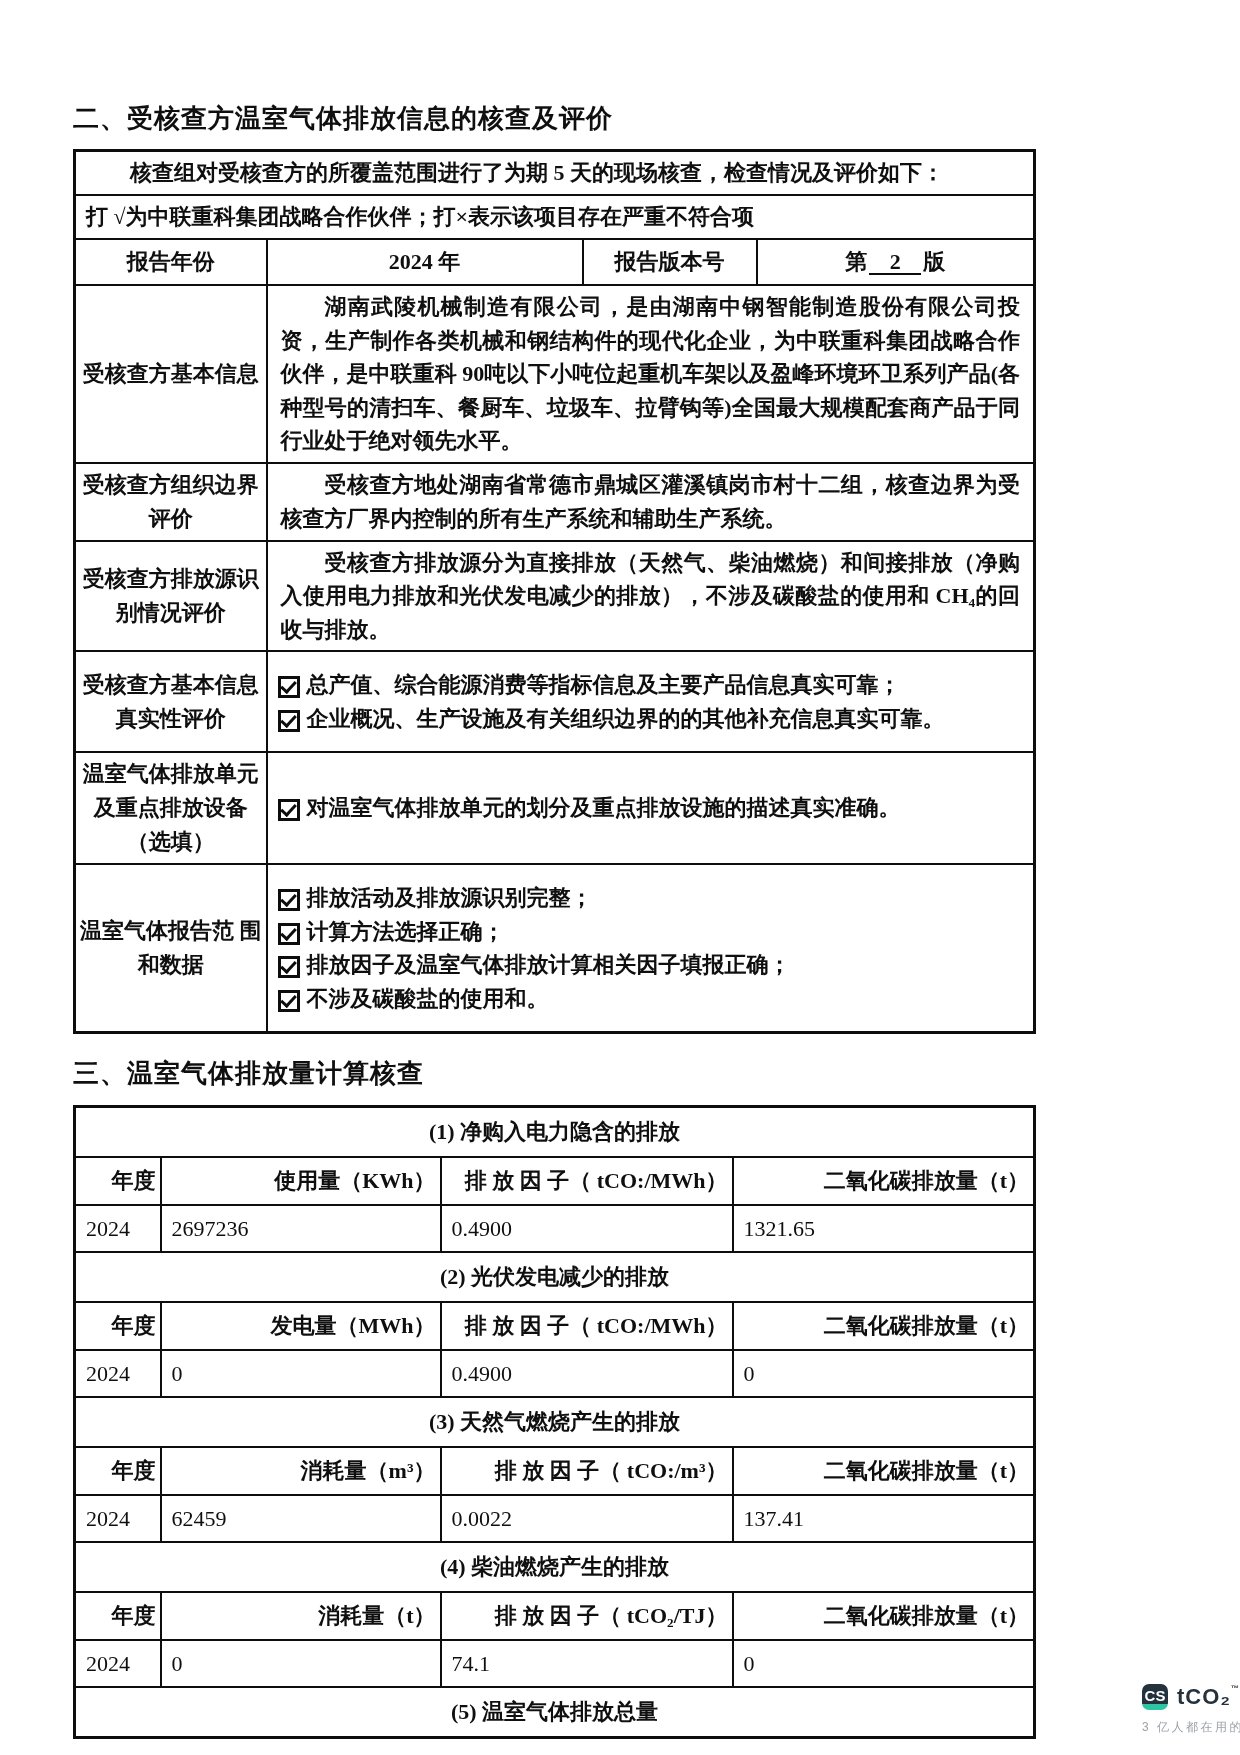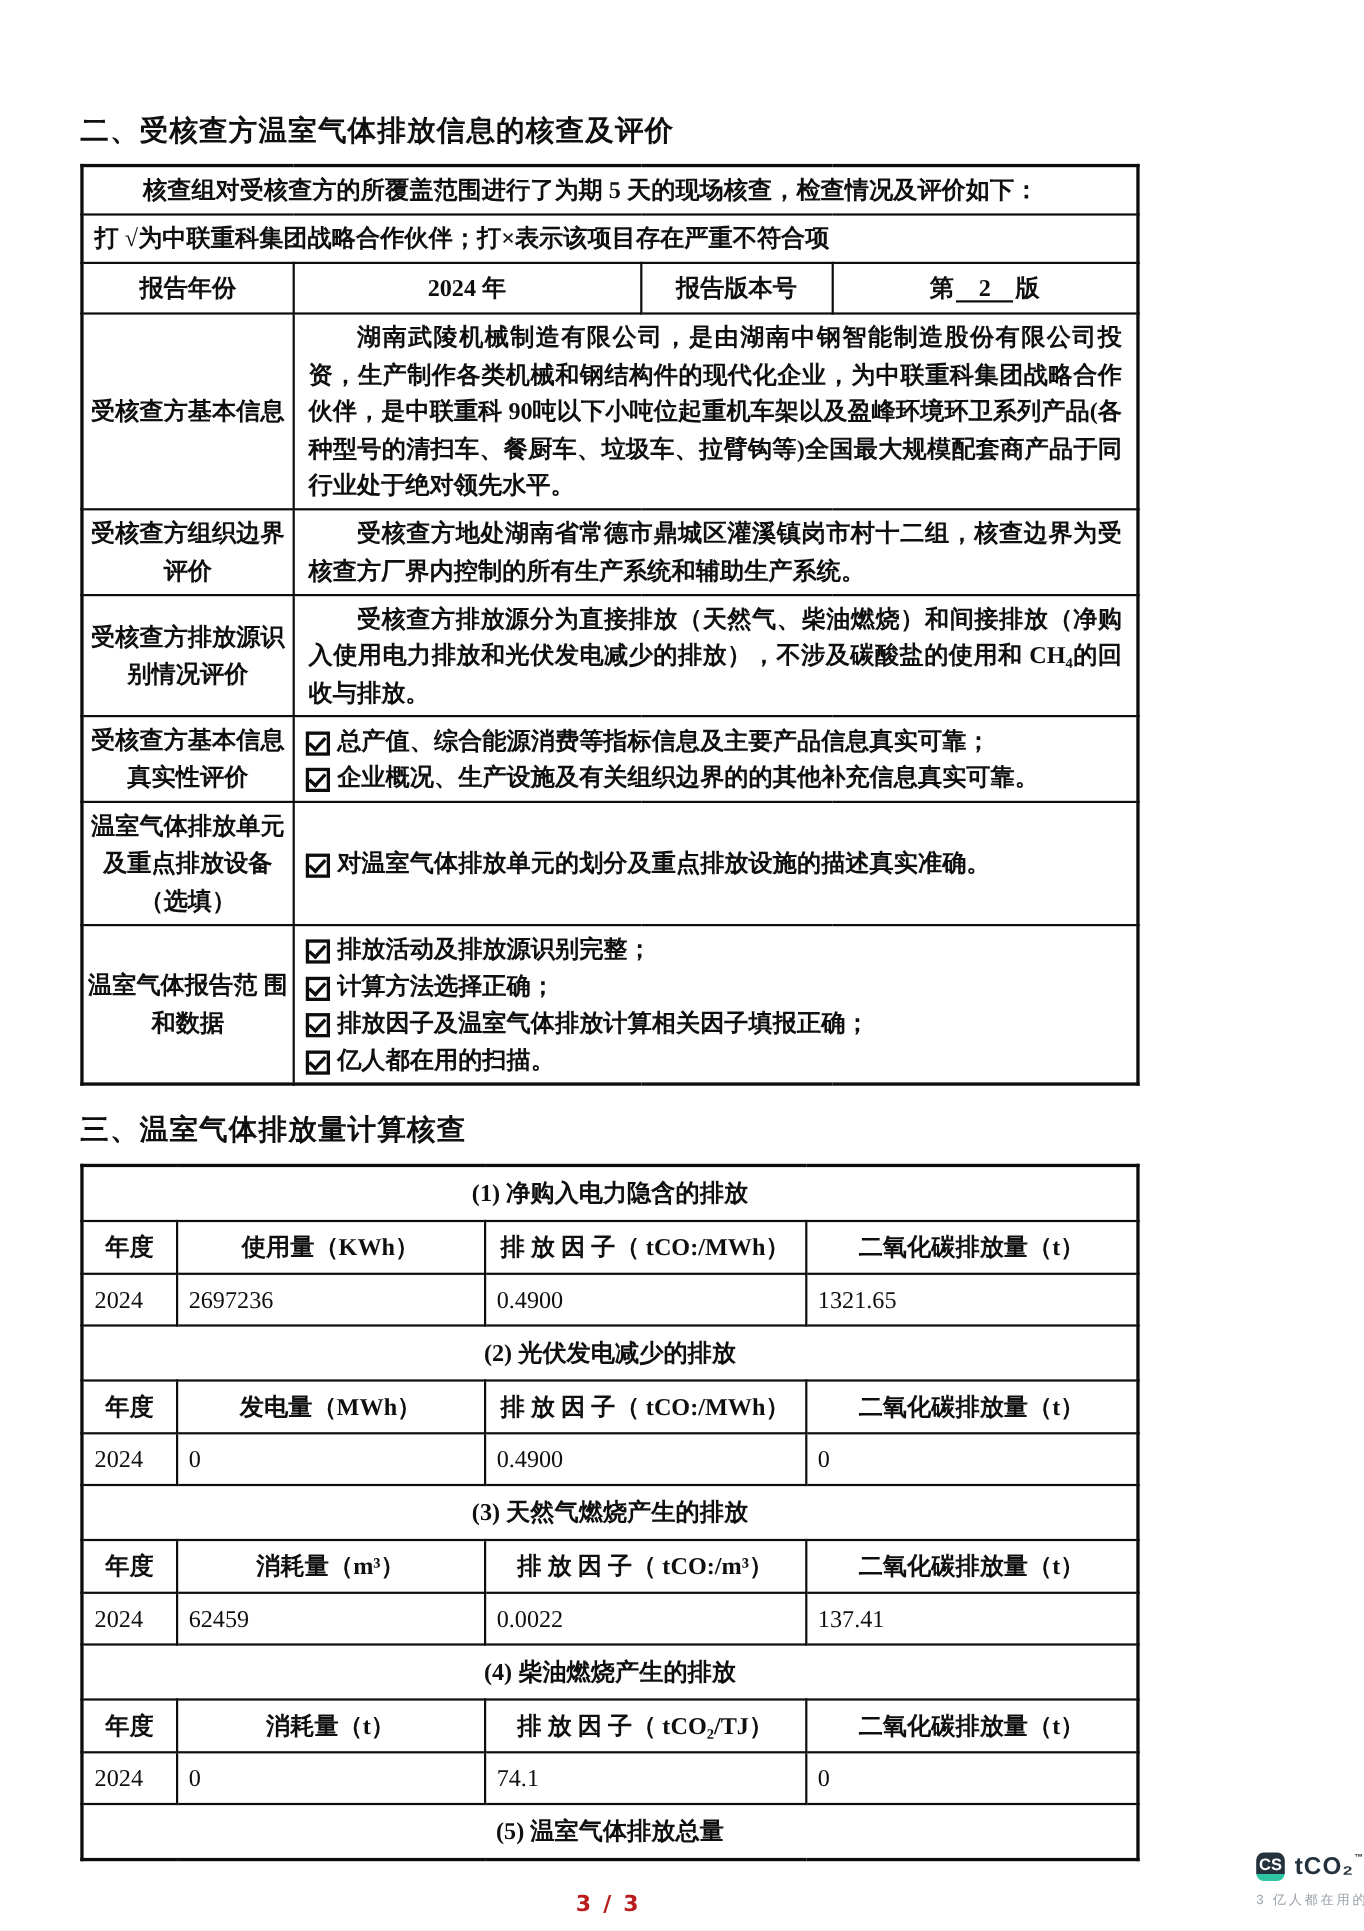--- a/index.html
+++ b/index.html
@@ -25,36 +25,36 @@
   table td{border:2px solid #0d0d0d;padding:3px 10px;vertical-align:middle;}
 
   .intro{text-indent:2em;height:38px;line-height:30px;padding:2px 10px;}
   .legend{height:38px;line-height:30px;padding:2px 10px;}
   .meta-row td{text-align:center;height:40px;padding:2px 6px;}
   .u{display:inline-block;min-width:52px;text-align:center;border-bottom:2px solid #0d0d0d;line-height:1.05;margin:0 2px;}
 
   td.label{text-align:center;padding:4px 4px;line-height:34px;font-weight:600;}
   td.para{text-indent:2em;text-align:justify;line-height:33.5px;padding:4px 13px;}
 
-  td.chk{padding:4px 10px;}
+  td.chk{padding:16px 10px;}
   .chk-line{display:flex;align-items:flex-start;line-height:33.5px;}
   .cb{
     width:16px;height:16px;border:3px solid #0d0d0d;
     display:inline-block;position:relative;flex:0 0 auto;
     margin:8px 7px 0 0;
   }
   .cb::after{
     content:"";position:absolute;left:0px;top:2px;width:12px;height:6px;
     border-left:3px solid #0d0d0d;border-bottom:3px solid #0d0d0d;
     transform:rotate(-48deg);
   }
 
   table.em-table{margin-top:14px;}
   .em-table .sec td{height:42px;text-align:center;font-weight:bold;}
-  .em-table .hdr td{height:42px;text-align:center;font-weight:600;padding:2px 4px;}
+  .em-table .hdr td{height:42px;text-align:right;font-weight:600;padding:2px 4px;}
   .em-table .dat td{height:39px;text-align:left;font-weight:400;}
 
   .page-number{
     width:960px;text-align:center;margin-top:26px;
     font-family:"DejaVu Sans","Liberation Sans",sans-serif;
     font-size:20px;font-weight:bold;letter-spacing:2px;color:#b91c1c;
   }
 
   .watermark{
     position:absolute;left:1142px;top:1684px;width:150px;
@@ -147,21 +147,21 @@
           <div class="chk-line">
                 <span class="cb"></span>
                 <span>计算方法选择正确；</span>
               </div>
           <div class="chk-line">
                 <span class="cb"></span>
                 <span>排放因子及温室气体排放计算相关因子填报正确；</span>
               </div>
           <div class="chk-line">
                 <span class="cb"></span>
-                <span>亿人都在用的扫描。</span>
+                <span>不涉及碳酸盐的使用和。</span>
               </div>
         </td>
       </tr>
     </tbody>
       </table>
 
     <h2 class="doc-title">三、温室气体排放量计算核查</h2>
 
     <table class="em-table">
       <colgroup>

